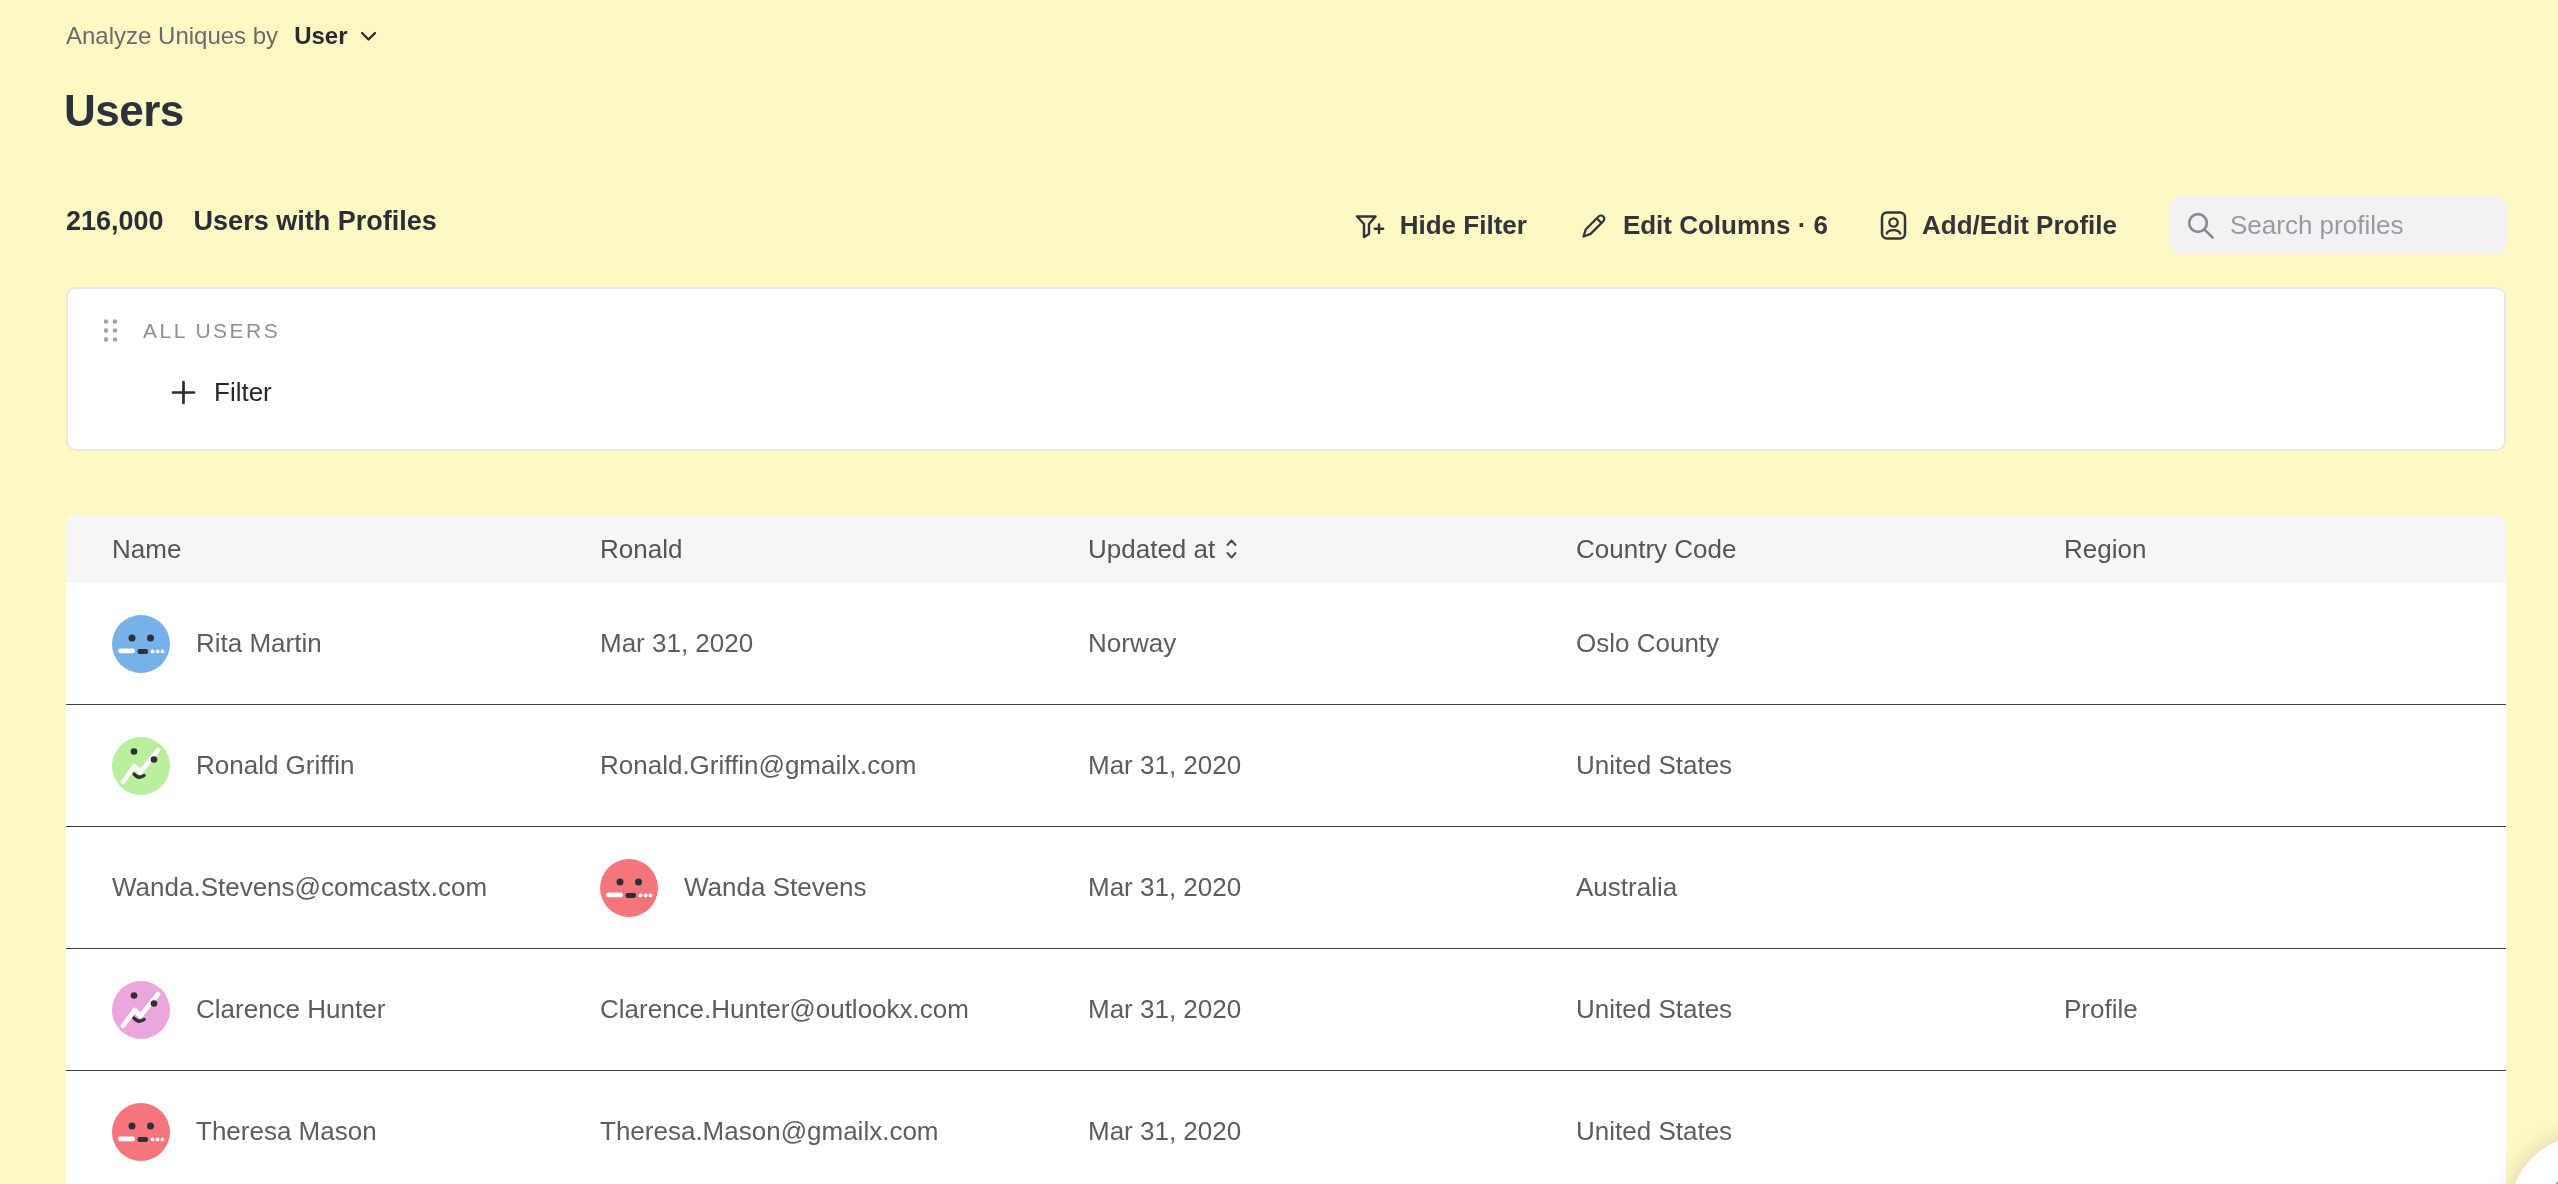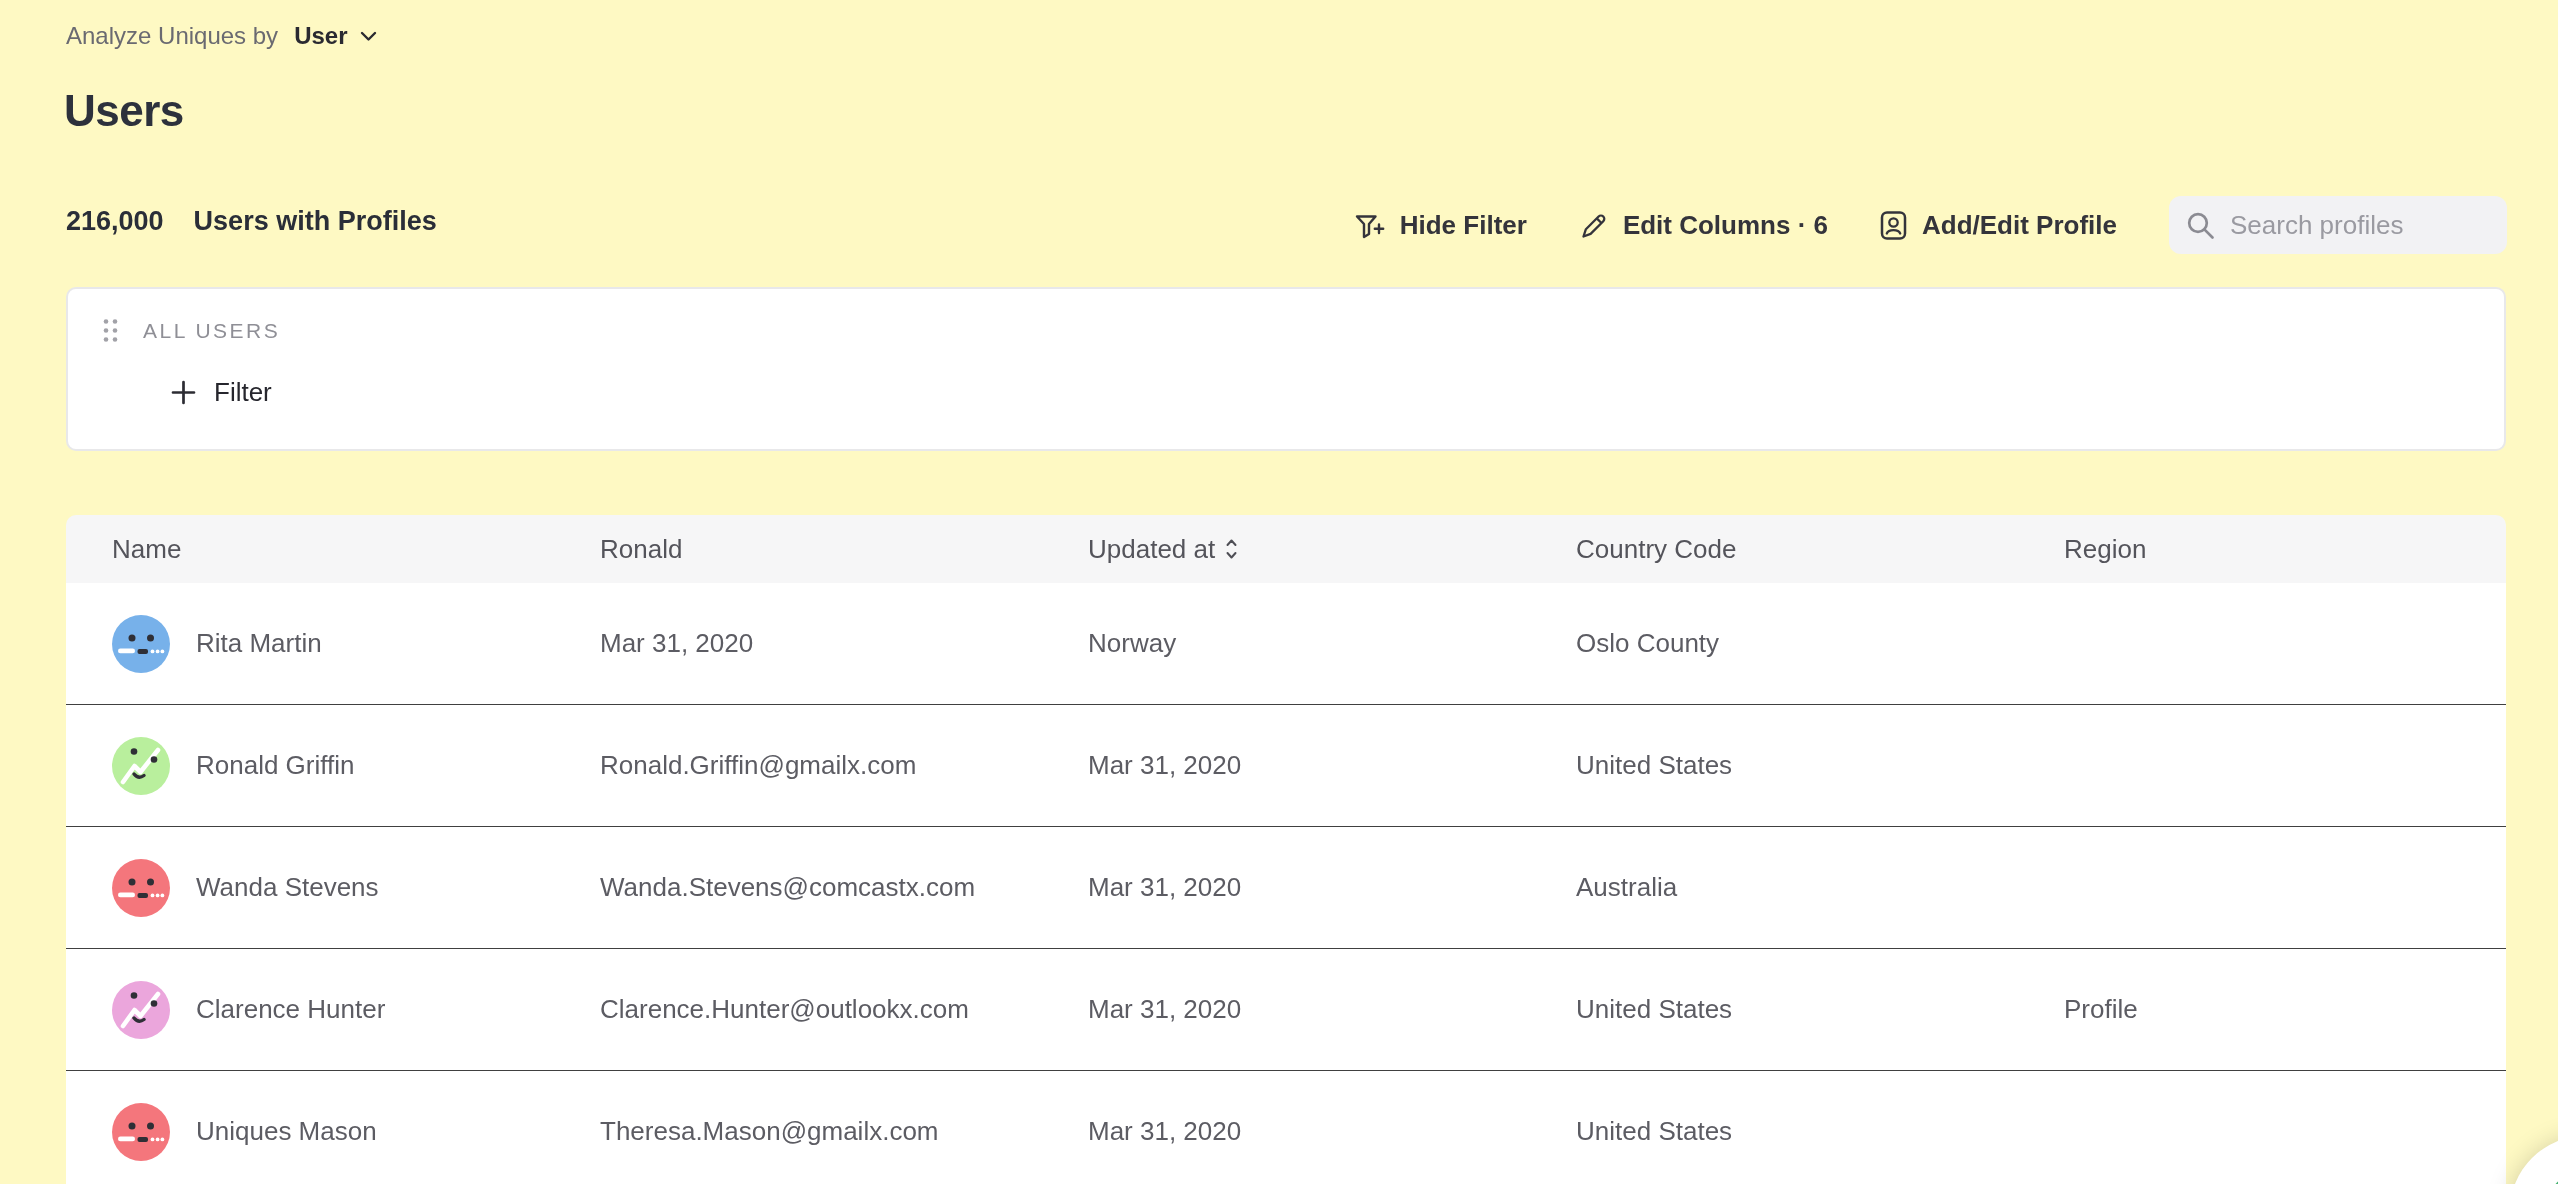--- a/index.html
+++ b/index.html
@@ -227,20 +227,21 @@
         </svg>
         <span>Ronald Griffin</span>
       </div>
       <div class="t-cell">Ronald.Griffin@gmailx.com</div>
       <div class="t-cell">Mar 31, 2020</div>
       <div class="t-cell">United States</div>
       <div class="t-cell"></div>
     </div>
 
     <div class="t-row">
+      <div class="t-cell">Wanda.Stevens@comcastx.com</div>
       <div class="t-cell name-cell">
         <svg class="avatar" viewBox="0 0 58 58">
           <circle class="avatar-bg" cx="29" cy="29" r="29" fill="#f4767c"></circle>
           <g class="face-straight">
             <circle cx="20" cy="23" r="3.5" fill="#2f2f36"></circle>
             <circle cx="38.5" cy="23" r="3.5" fill="#2f2f36"></circle>
             <rect x="6" y="33.6" width="17" height="4.6" rx="2.3" fill="#ffffff"></rect>
             <rect x="25.5" y="34" width="10.5" height="5" rx="2" fill="#2f2f36"></rect>
             <circle cx="40.5" cy="36.4" r="1.9" fill="#ffffff"></circle>
             <circle cx="45.6" cy="36.4" r="1.9" fill="#ffffff"></circle>
@@ -248,21 +249,20 @@
           </g>
           <g class="face-smile" style="display: none;">
             <polyline points="11,45 22.5,29 28.5,35 46,13" fill="none" stroke="#ffffff" stroke-width="4.6" stroke-linecap="round" stroke-linejoin="round"></polyline>
             <circle cx="22" cy="14.5" r="3.3" fill="#2f2f36"></circle>
             <circle cx="42" cy="22.5" r="3.3" fill="#2f2f36"></circle>
             <path d="M22 37 q4.5 5.5 10 1.5" fill="none" stroke="#2f2f36" stroke-width="3.4" stroke-linecap="round"></path>
           </g>
         </svg>
         <span>Wanda Stevens</span>
       </div>
-      <div class="t-cell">Wanda.Stevens@comcastx.com</div>
       <div class="t-cell">Mar 31, 2020</div>
       <div class="t-cell">Australia</div>
       <div class="t-cell"></div>
     </div>
 
     <div class="t-row">
       <div class="t-cell name-cell">
         <svg class="avatar" viewBox="0 0 58 58">
           <circle class="avatar-bg" cx="29" cy="29" r="29" fill="#eba6dc"></circle>
           <g class="face-straight" style="display: none;">
@@ -302,21 +302,21 @@
             <circle cx="45.6" cy="36.4" r="1.9" fill="#ffffff"></circle>
             <circle cx="50.4" cy="36.4" r="1.9" fill="#ffffff"></circle>
           </g>
           <g class="face-smile" style="display: none;">
             <polyline points="11,45 22.5,29 28.5,35 46,13" fill="none" stroke="#ffffff" stroke-width="4.6" stroke-linecap="round" stroke-linejoin="round"></polyline>
             <circle cx="22" cy="14.5" r="3.3" fill="#2f2f36"></circle>
             <circle cx="42" cy="22.5" r="3.3" fill="#2f2f36"></circle>
             <path d="M22 37 q4.5 5.5 10 1.5" fill="none" stroke="#2f2f36" stroke-width="3.4" stroke-linecap="round"></path>
           </g>
         </svg>
-        <span>Uniques Mason</span>
+        <span>Theresa Mason</span>
       </div>
       <div class="t-cell">Theresa.Mason@gmailx.com</div>
       <div class="t-cell">Mar 31, 2020</div>
       <div class="t-cell">United States</div>
       <div class="t-cell"></div>
     </div>
   </div>
   </div>
 
   <div class="fab-outer">

